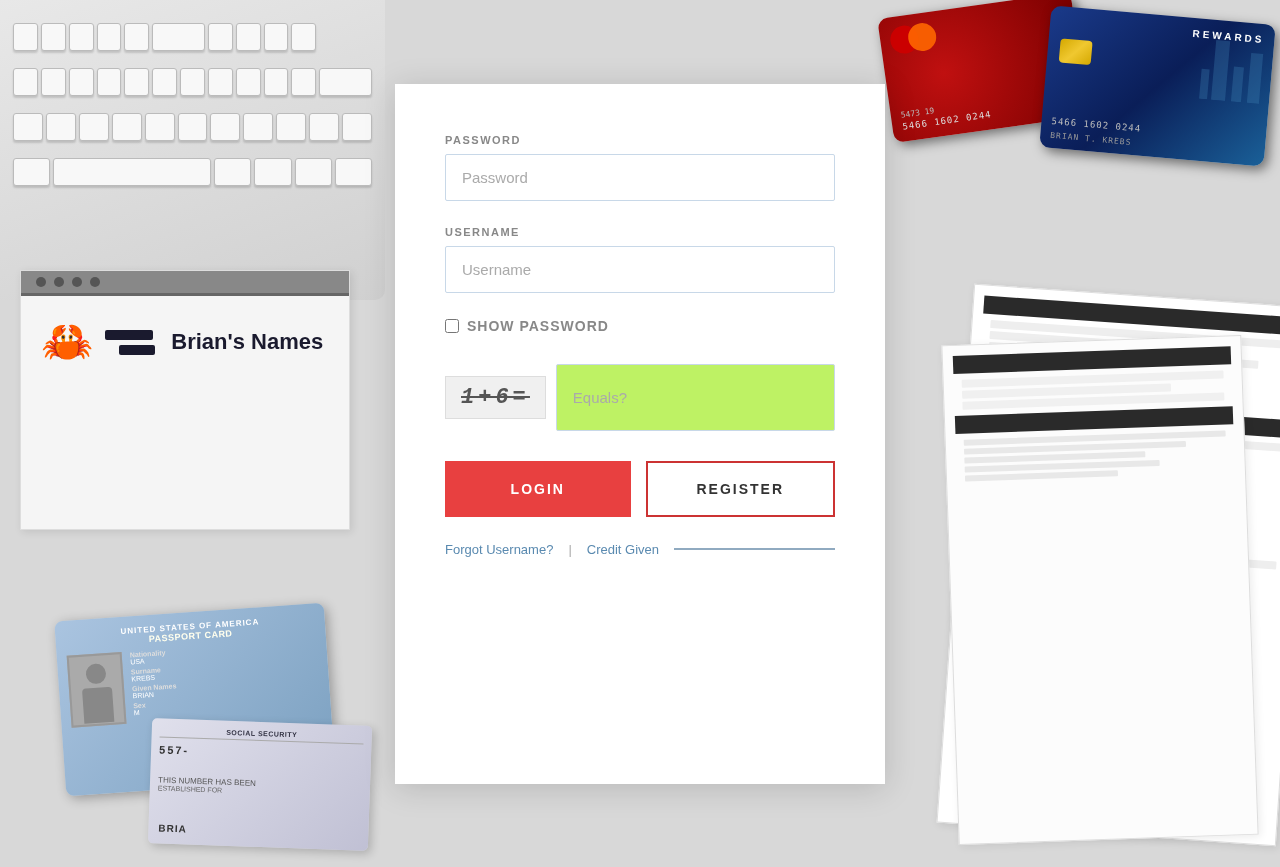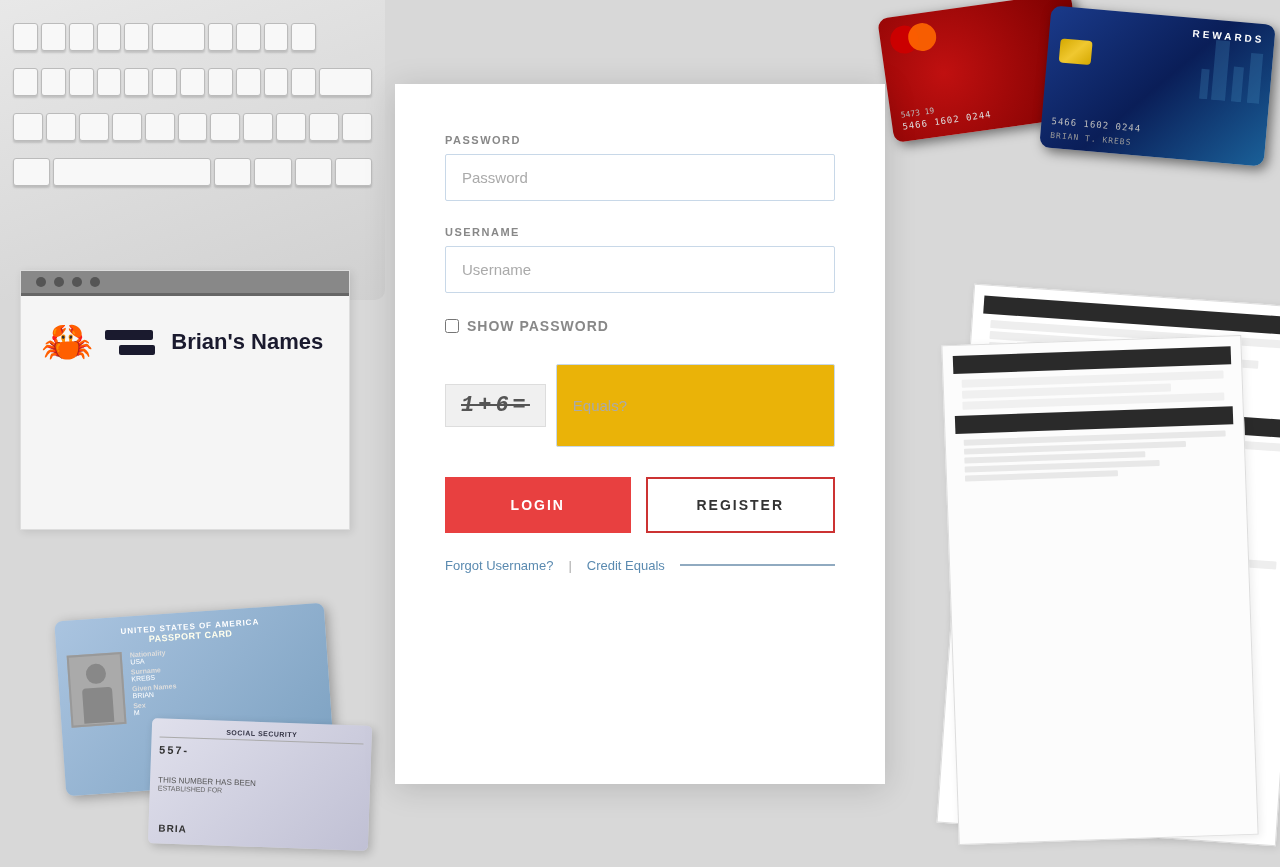--- a/index.html
+++ b/index.html
@@ -148,27 +148,27 @@
       text-decoration: line-through;
       letter-spacing: 4px;
       min-width: 90px;
       text-align: center;
       font-family: 'Courier New', monospace;
       position: relative;
     }
 
     .captcha-input {
       flex: 1;
-      padding: 32px 16px;
+      padding: 24px 16px;
       border: 1px solid #c8d8e8;
       border-radius: 2px;
       font-size: 15px;
       color: #555;
       outline: none;
-      background: #eab308;
+      background: #bef264;
     }
 
     .captcha-input::placeholder {
       color: #aaa;
     }
 
     .buttons-row {
       display: flex;
       gap: 15px;
       margin-bottom: 25px;
@@ -417,17 +417,17 @@
   </div>
 
   <div class="buttons-row">
     <button class="login-btn">LOGIN</button>
     <button class="register-btn">REGISTER</button>
   </div>
 
   <div class="bottom-links-row">
     <a class="bottom-link">Forgot Username?</a>
     <span class="link-separator">|</span>
-    <a class="bottom-link">Credit Equals</a>
+    <a class="bottom-link">Credit Given</a>
     <div class="bottom-line"></div>
   </div>
 
 </div>
 
 </body></html>

